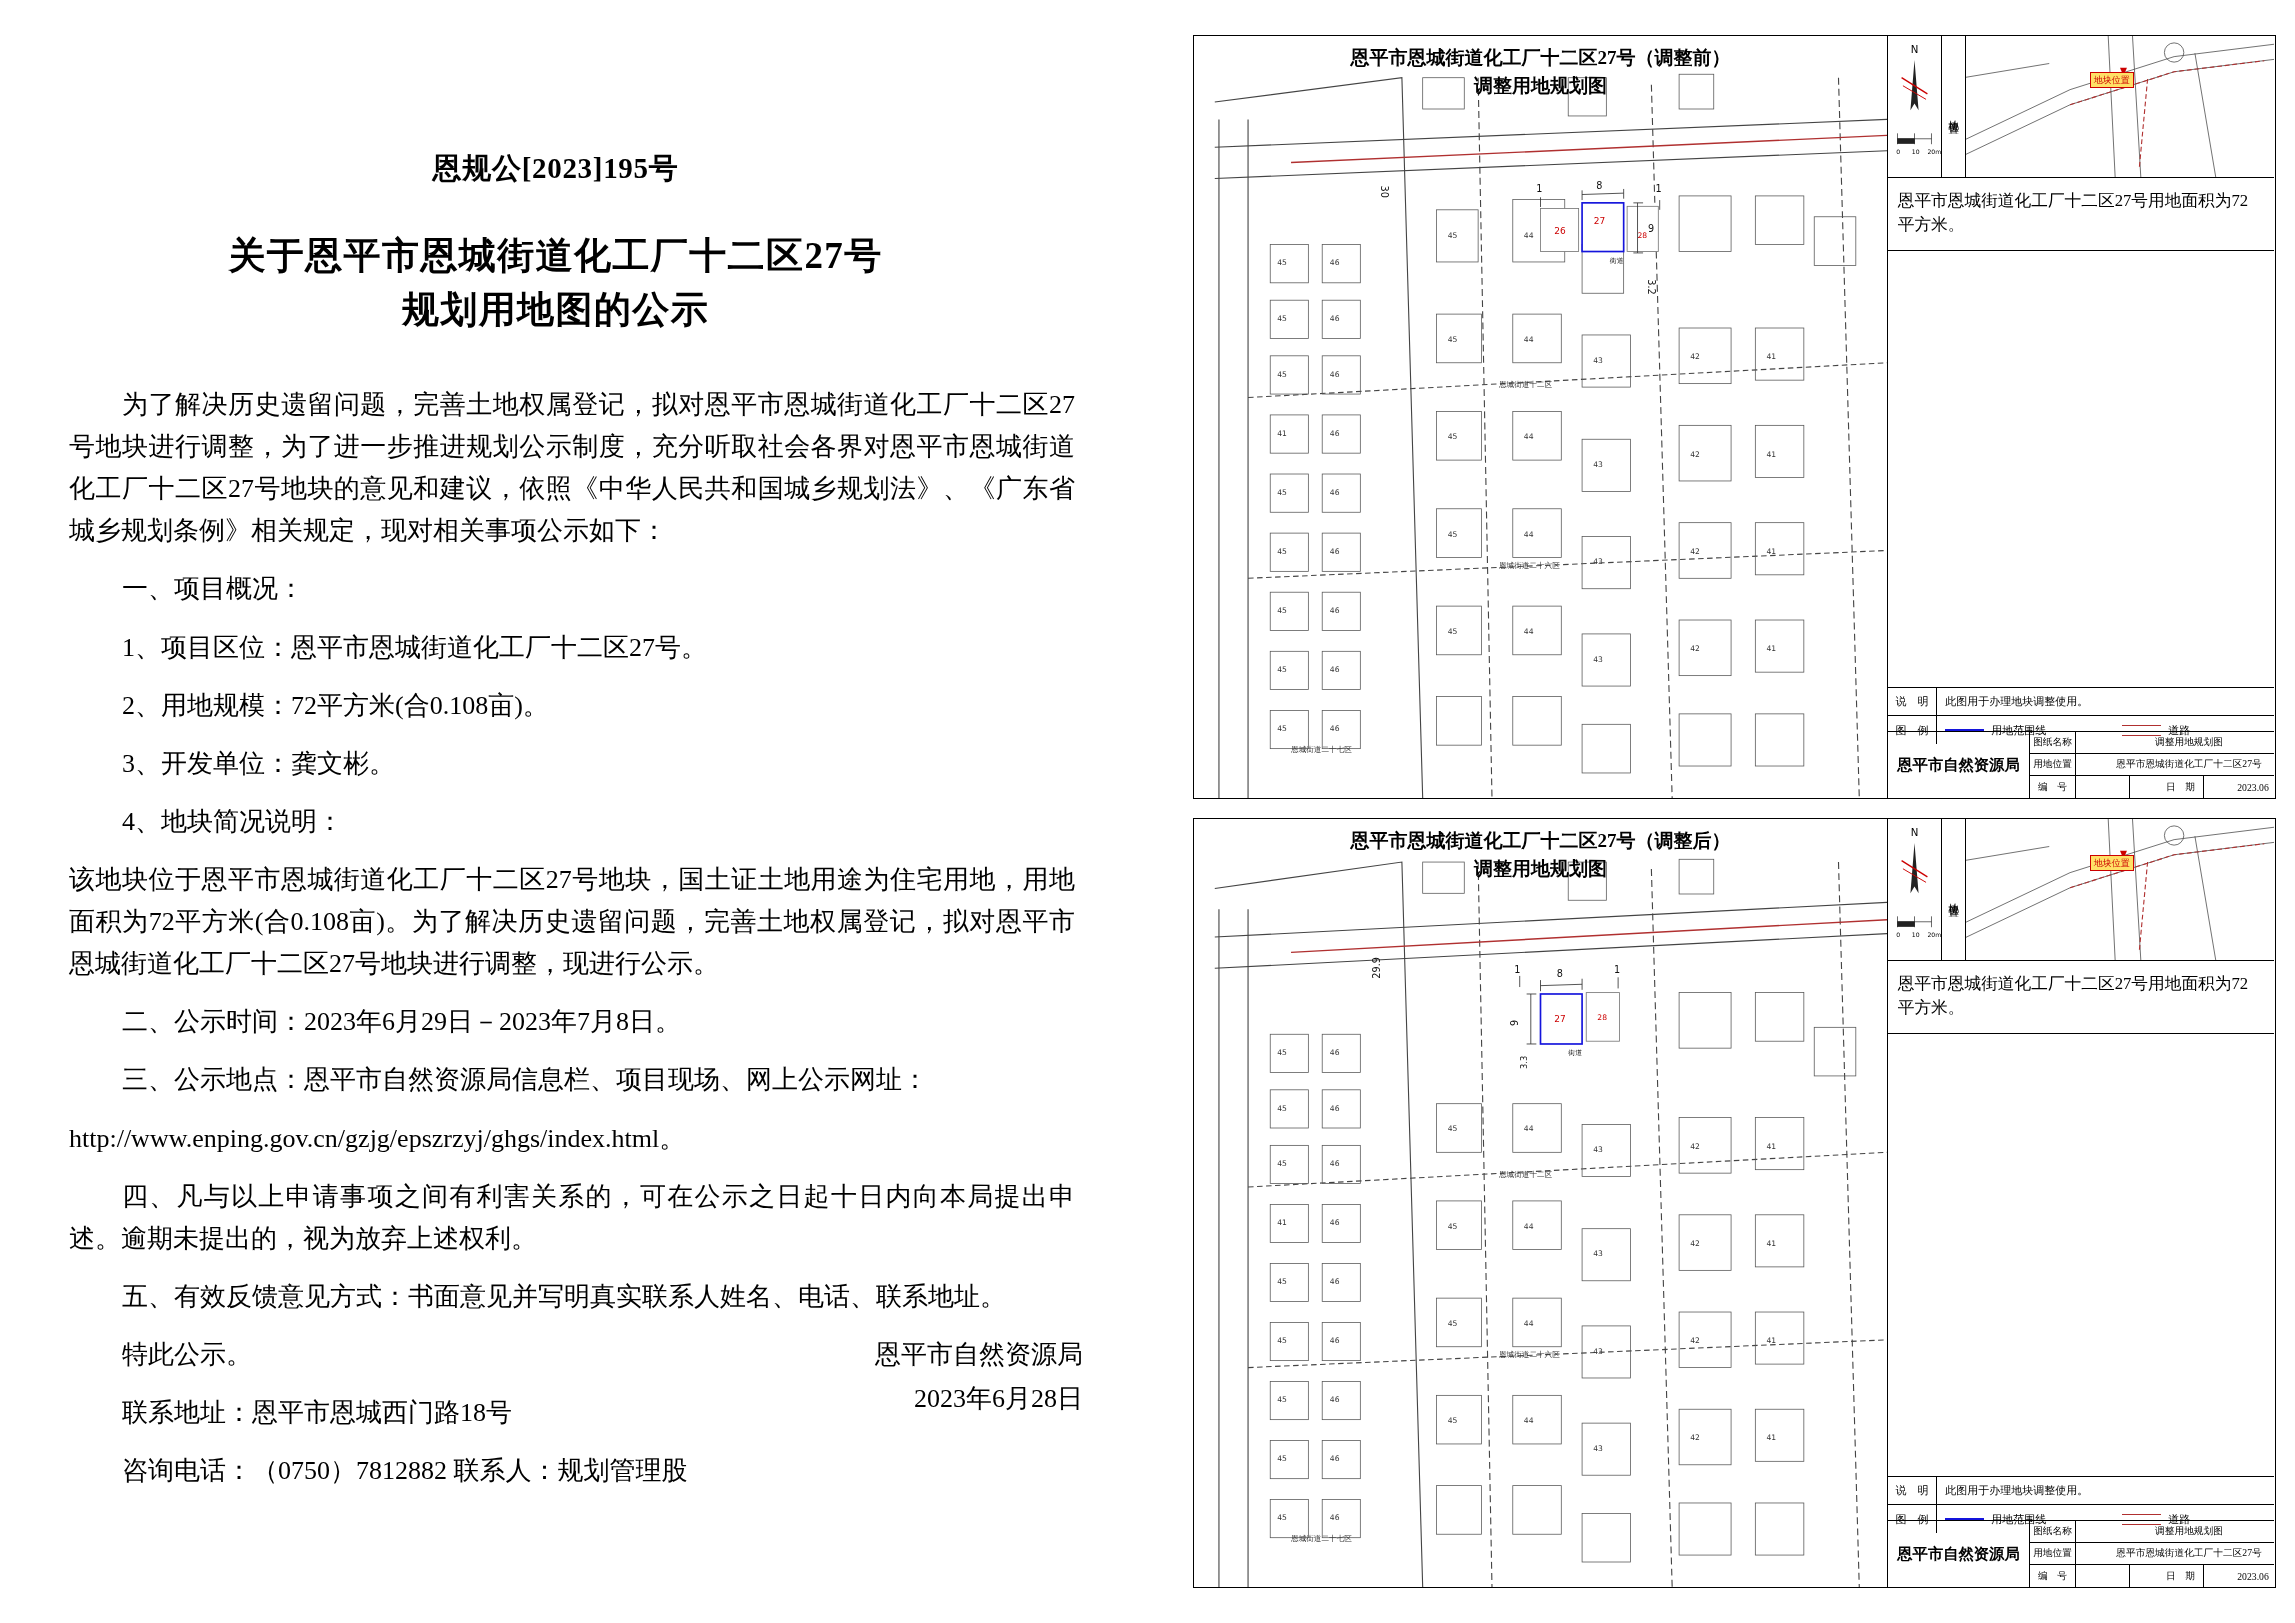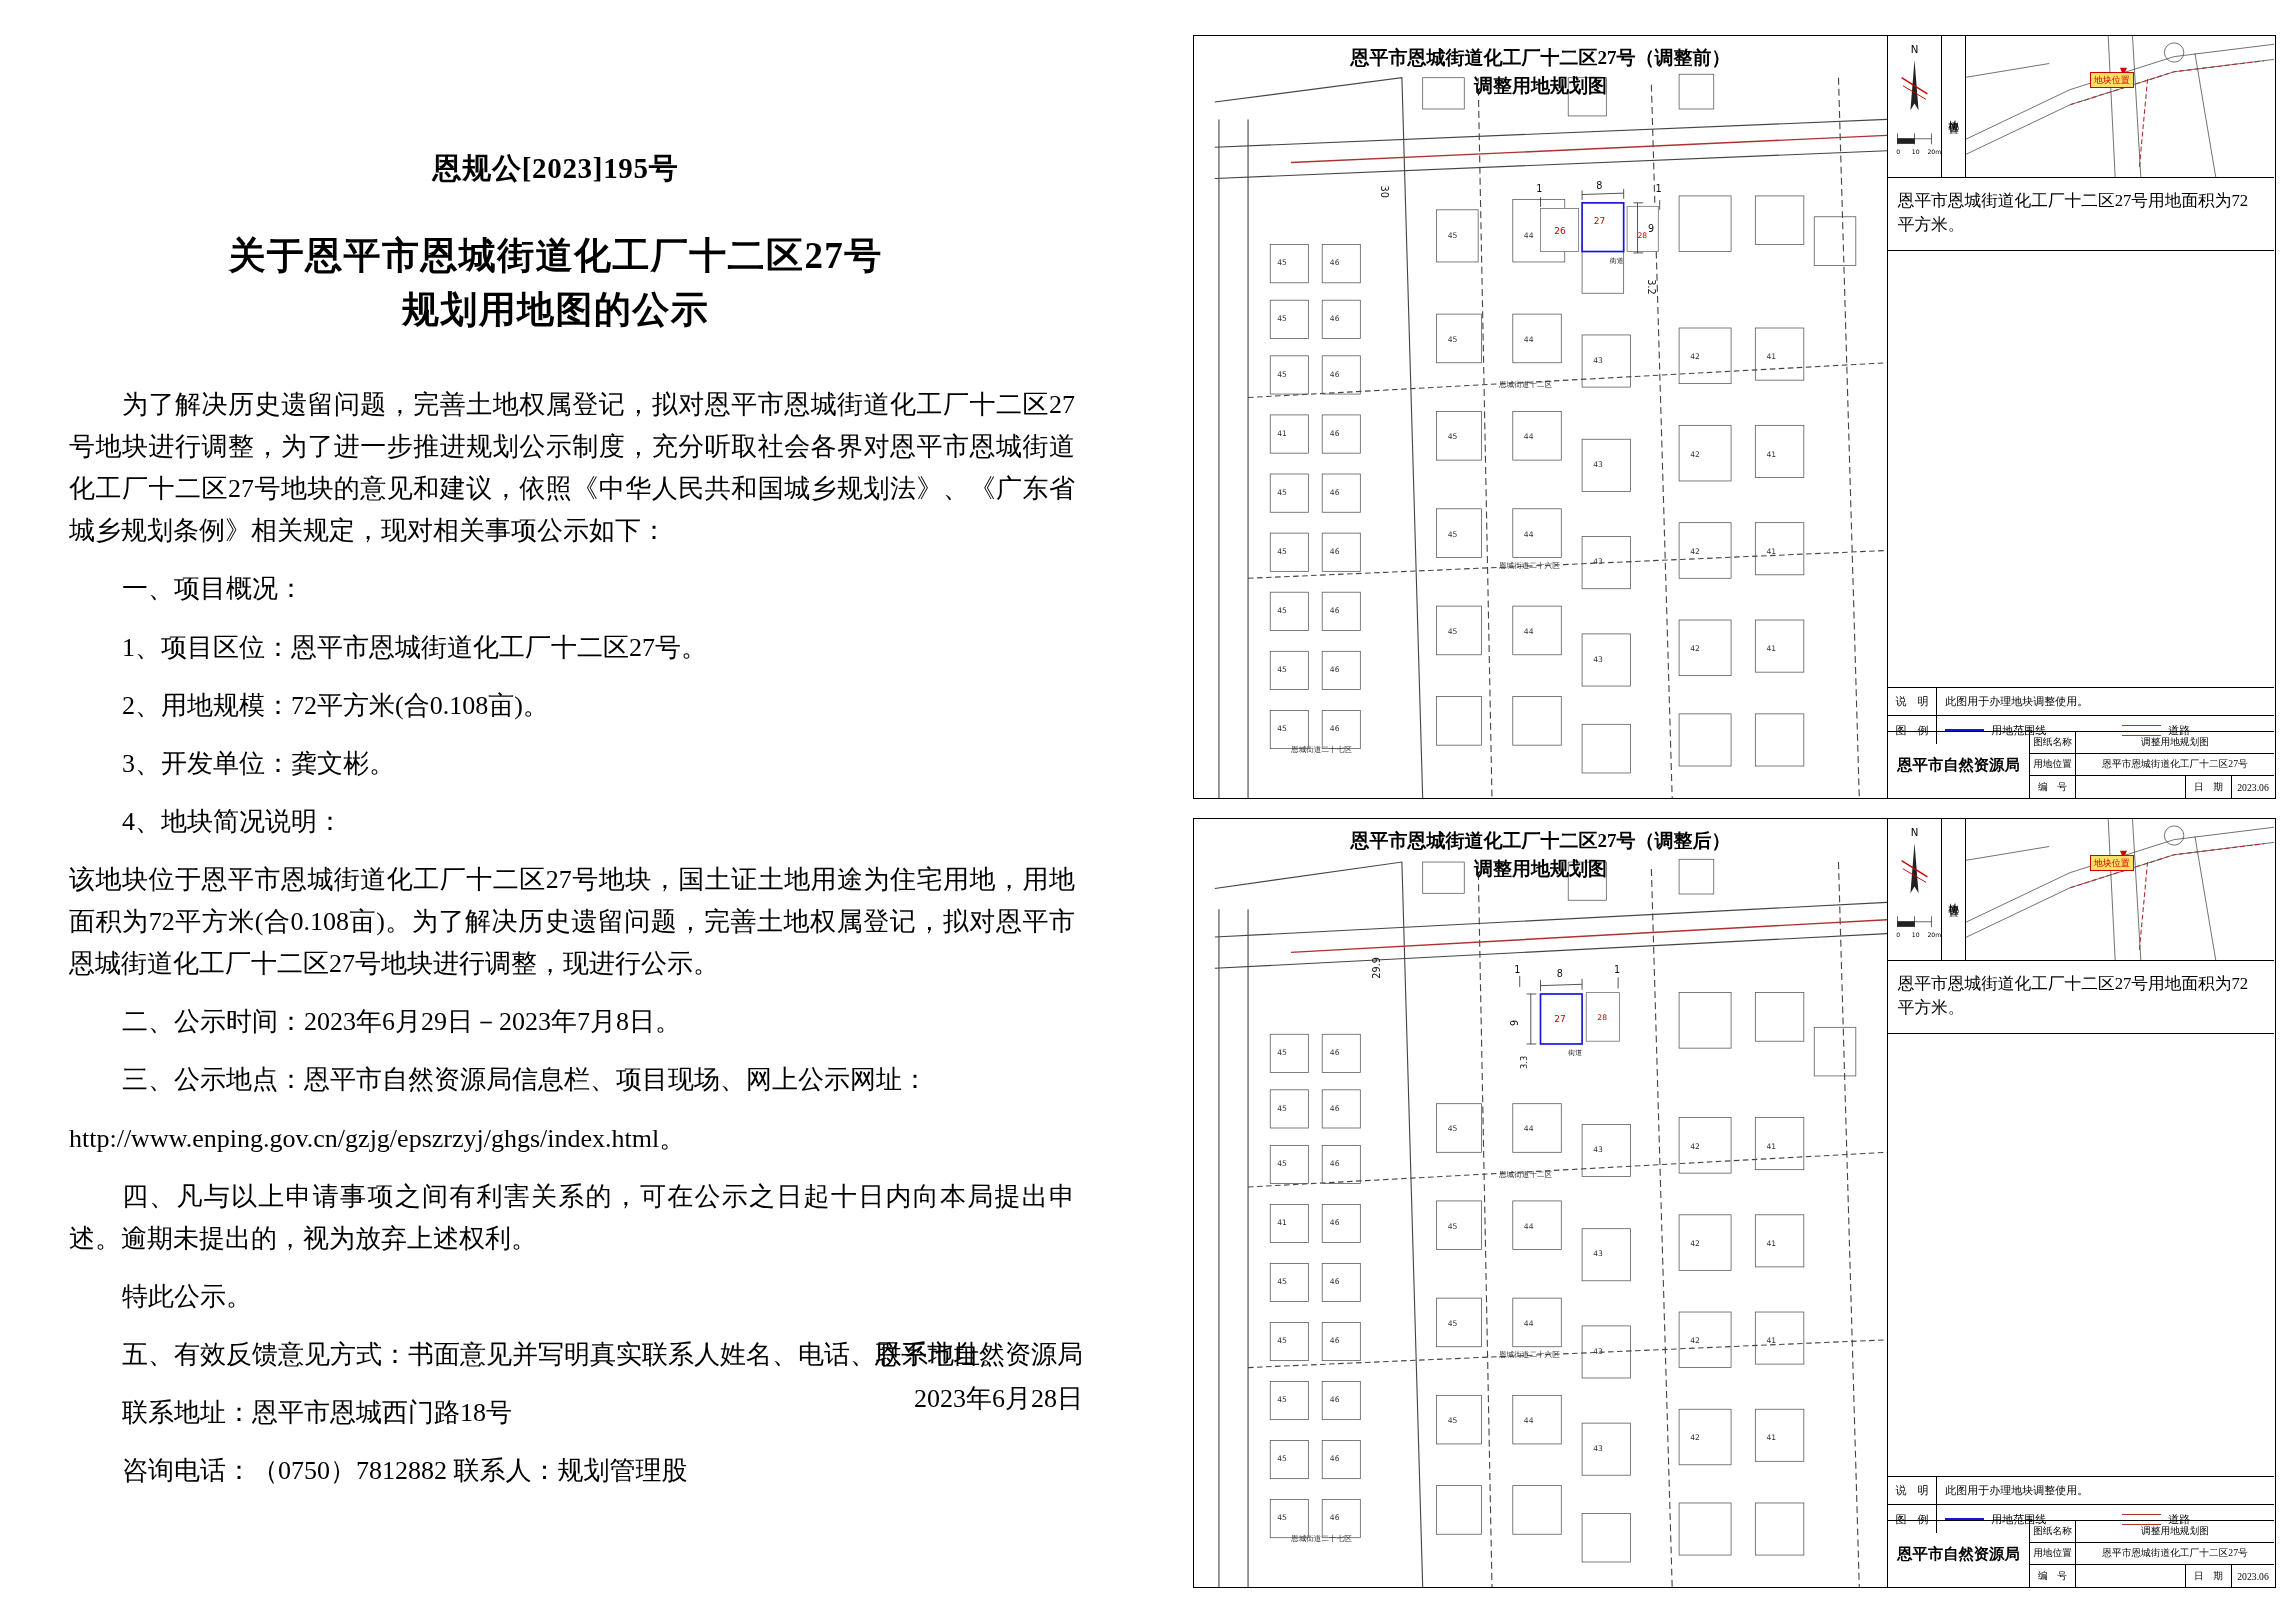--- a/index.html
+++ b/index.html
@@ -242,20 +242,21 @@
     font-weight: bold;
     text-align: center;
     line-height: 1.3;
   }
   .tb-right { flex: 1; }
   .tb-row {
     height: 22px;
     display: flex;
     border-bottom: 0.7px solid #000;
     box-sizing: border-box;
+    gap: 28px;
   }
   .tb-row:last-child { border-bottom: none; }
   .tb-k {
     width: 46px;
     border-right: 0.7px solid #000;
     box-sizing: border-box;
     font-size: 9.7px;
     display: flex;
     align-items: center;
     justify-content: center;
@@ -299,22 +300,22 @@
       <p class="indent2">一、项目概况：</p>
       <p class="indent2">1、项目区位：恩平市恩城街道化工厂十二区27号。</p>
       <p class="indent2">2、用地规模：72平方米(合0.108亩)。</p>
       <p class="indent2">3、开发单位：龚文彬。</p>
       <p class="indent2">4、地块简况说明：</p>
       <p>该地块位于恩平市恩城街道化工厂十二区27号地块，国土证土地用途为住宅用地，用地面积为72平方米(合0.108亩)。为了解决历史遗留问题，完善土地权属登记，拟对恩平市恩城街道化工厂十二区27号地块进行调整，现进行公示。</p>
       <p class="indent2">二、公示时间：2023年6月29日－2023年7月8日。</p>
       <p class="indent2">三、公示地点：恩平市自然资源局信息栏、项目现场、网上公示网址：</p>
       <p class="url-line">http://www.enping.gov.cn/gzjg/epszrzyj/ghgs/index.html。</p>
       <p class="indent2">四、凡与以上申请事项之间有利害关系的，可在公示之日起十日内向本局提出申述。逾期未提出的，视为放弃上述权利。</p>
+      <p class="indent2">五、有效反馈意见方式：书面意见并写明真实联系人姓名、电话、联系地址。</p>
       <p class="indent2">特此公示。</p>
-      <p class="indent2">五、有效反馈意见方式：书面意见并写明真实联系人姓名、电话、联系地址。</p>
       <p class="indent2">联系地址：恩平市恩城西门路18号</p>
       <p class="indent2">咨询电话：（0750）7812882        联系人：规划管理股</p>
     </div>
 
     <div class="sign">
       <div>恩平市自然资源局</div>
       <div>2023年6月28日</div>
     </div>
   </div>
 

